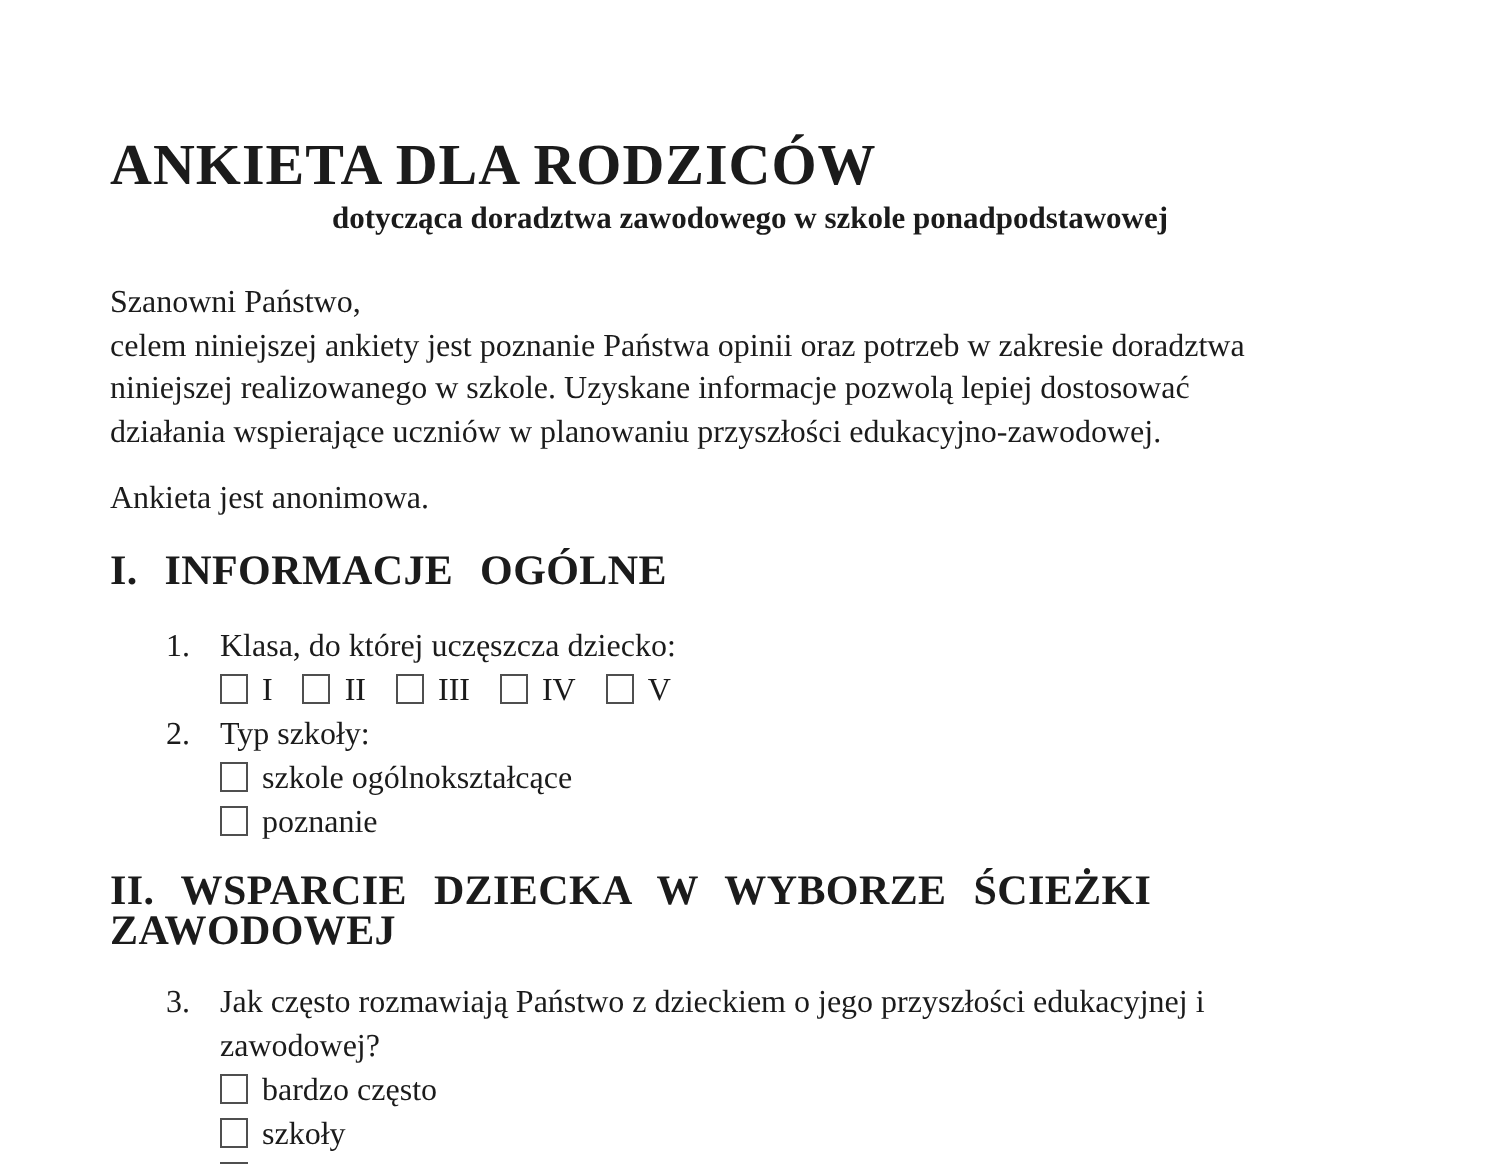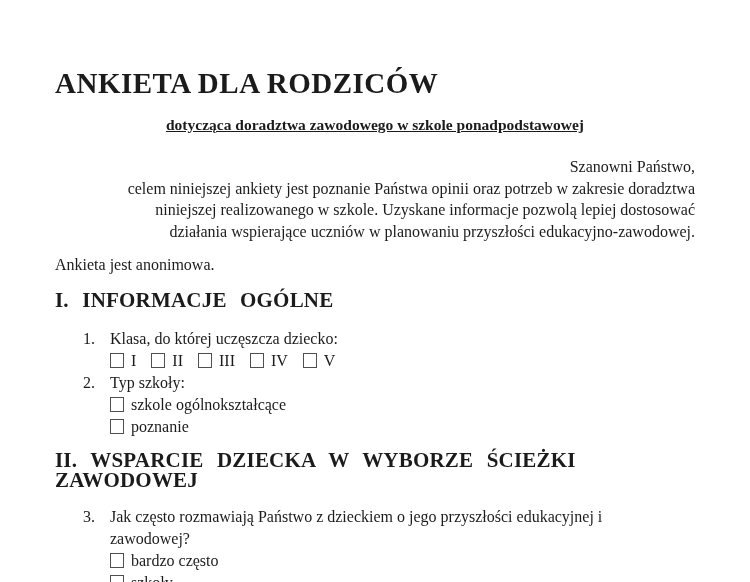--- a/index.html
+++ b/index.html
@@ -18,30 +18,28 @@
     padding: 0 55px;
   }
   .doc-title {
     margin: 66px 0 0 0;
     font-size: 29px;
     line-height: 34px;
     font-weight: bold;
     letter-spacing: 0.5px;
   }
   .doc-subtitle {
-    margin-top: 15px;
     text-align: center;
     font-size: 15.5px;
     line-height: 19px;
     font-weight: bold;
-    text-decoration: underline;
   }
   .intro {
     margin-top: 22px;
-    text-align: right;
+    text-align: left;
     font-size: 16px;
     line-height: 21.5px;
   }
   .anon-note {
     margin-top: 12px;
     font-size: 16px;
     line-height: 21px;
   }
   .section-heading {
     font-size: 21px;

